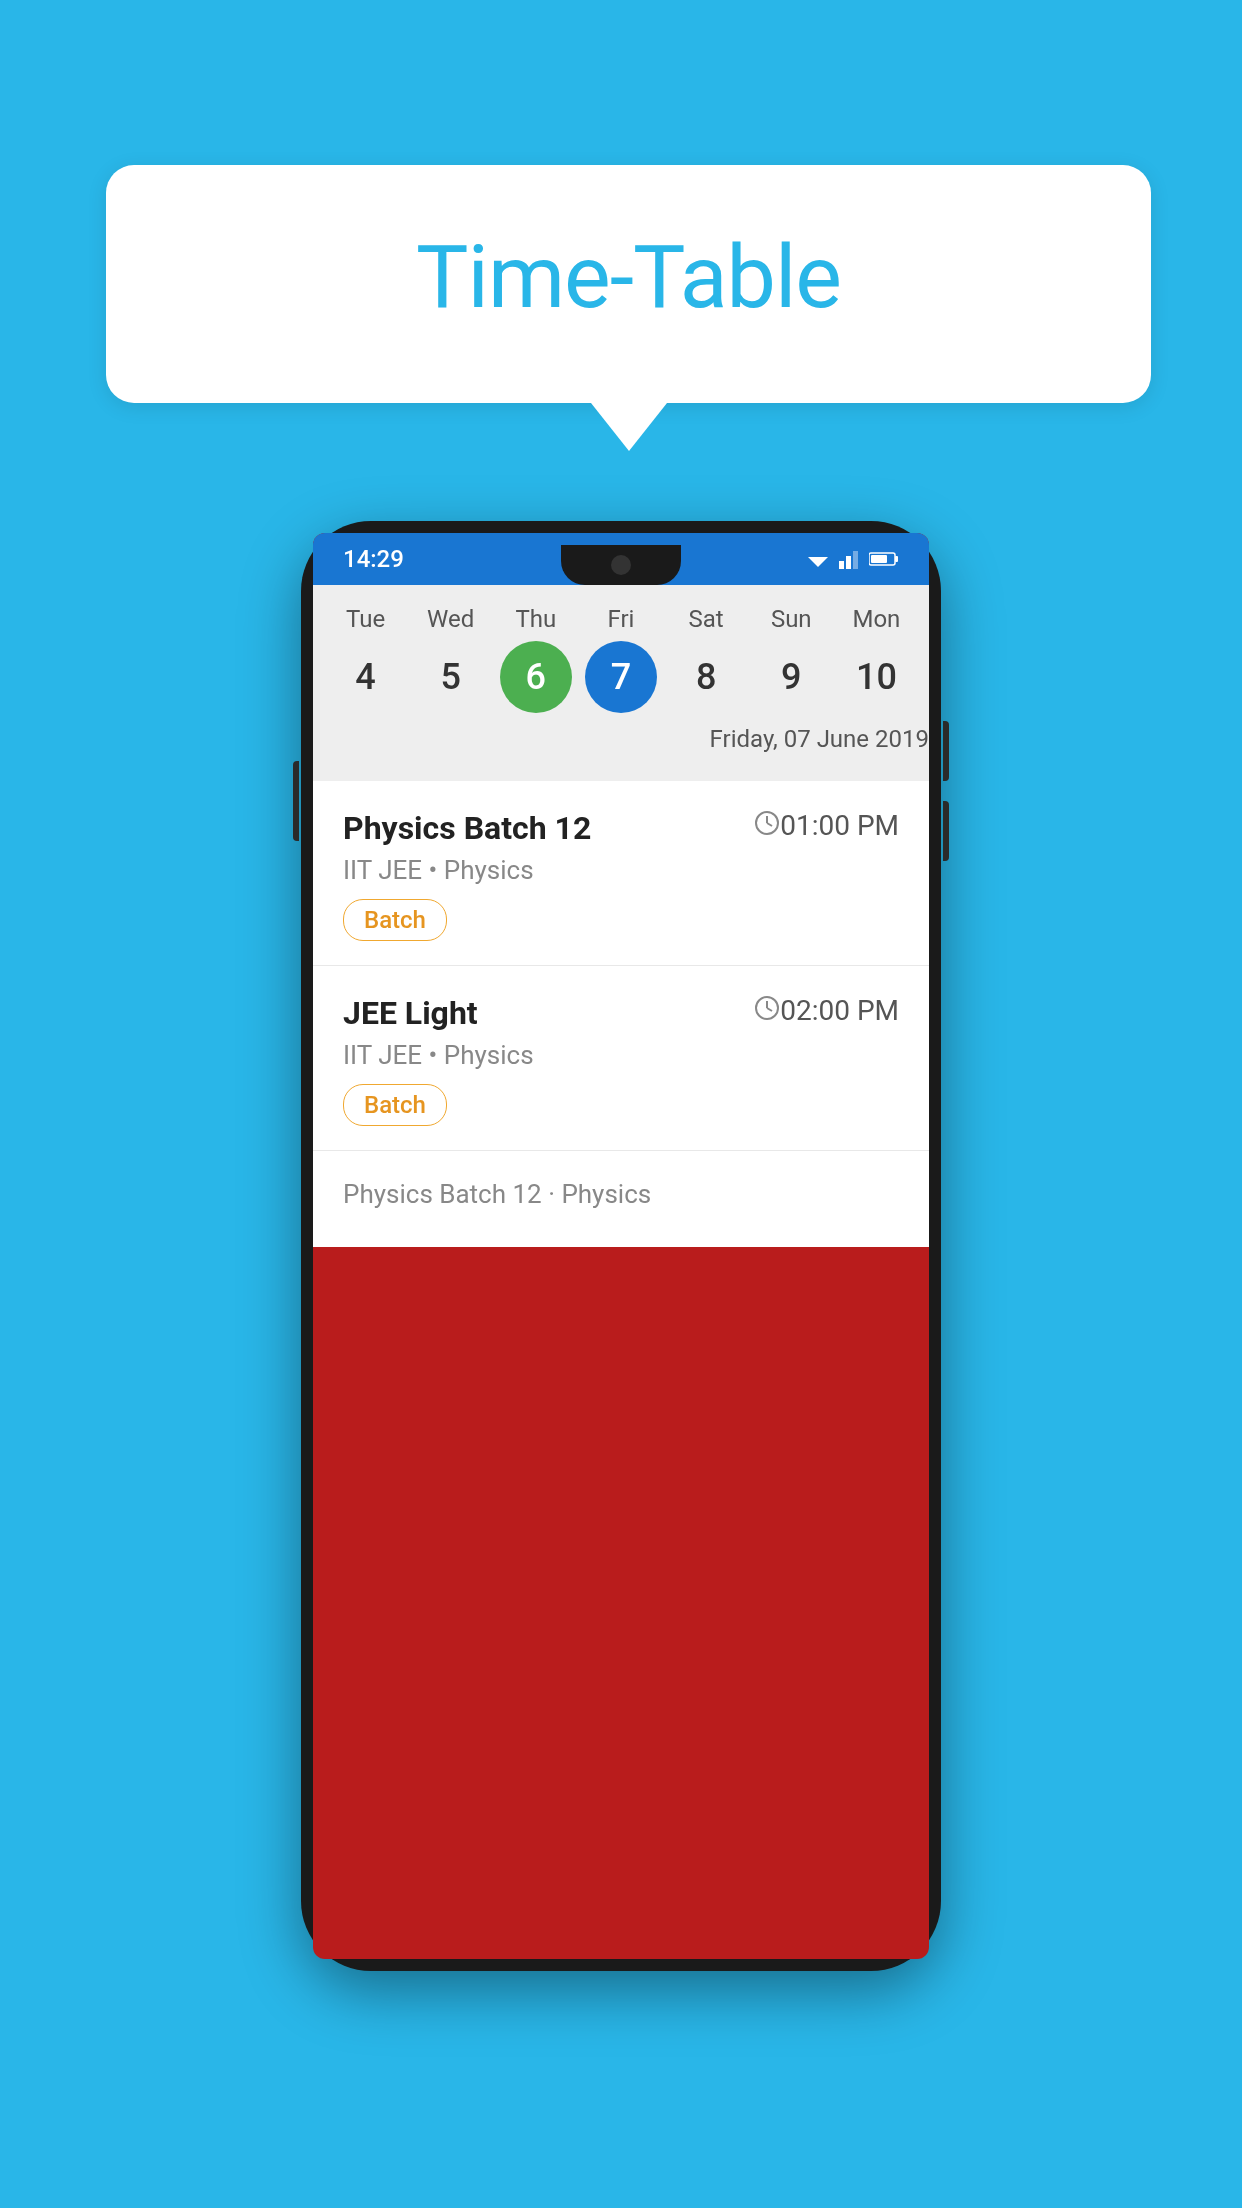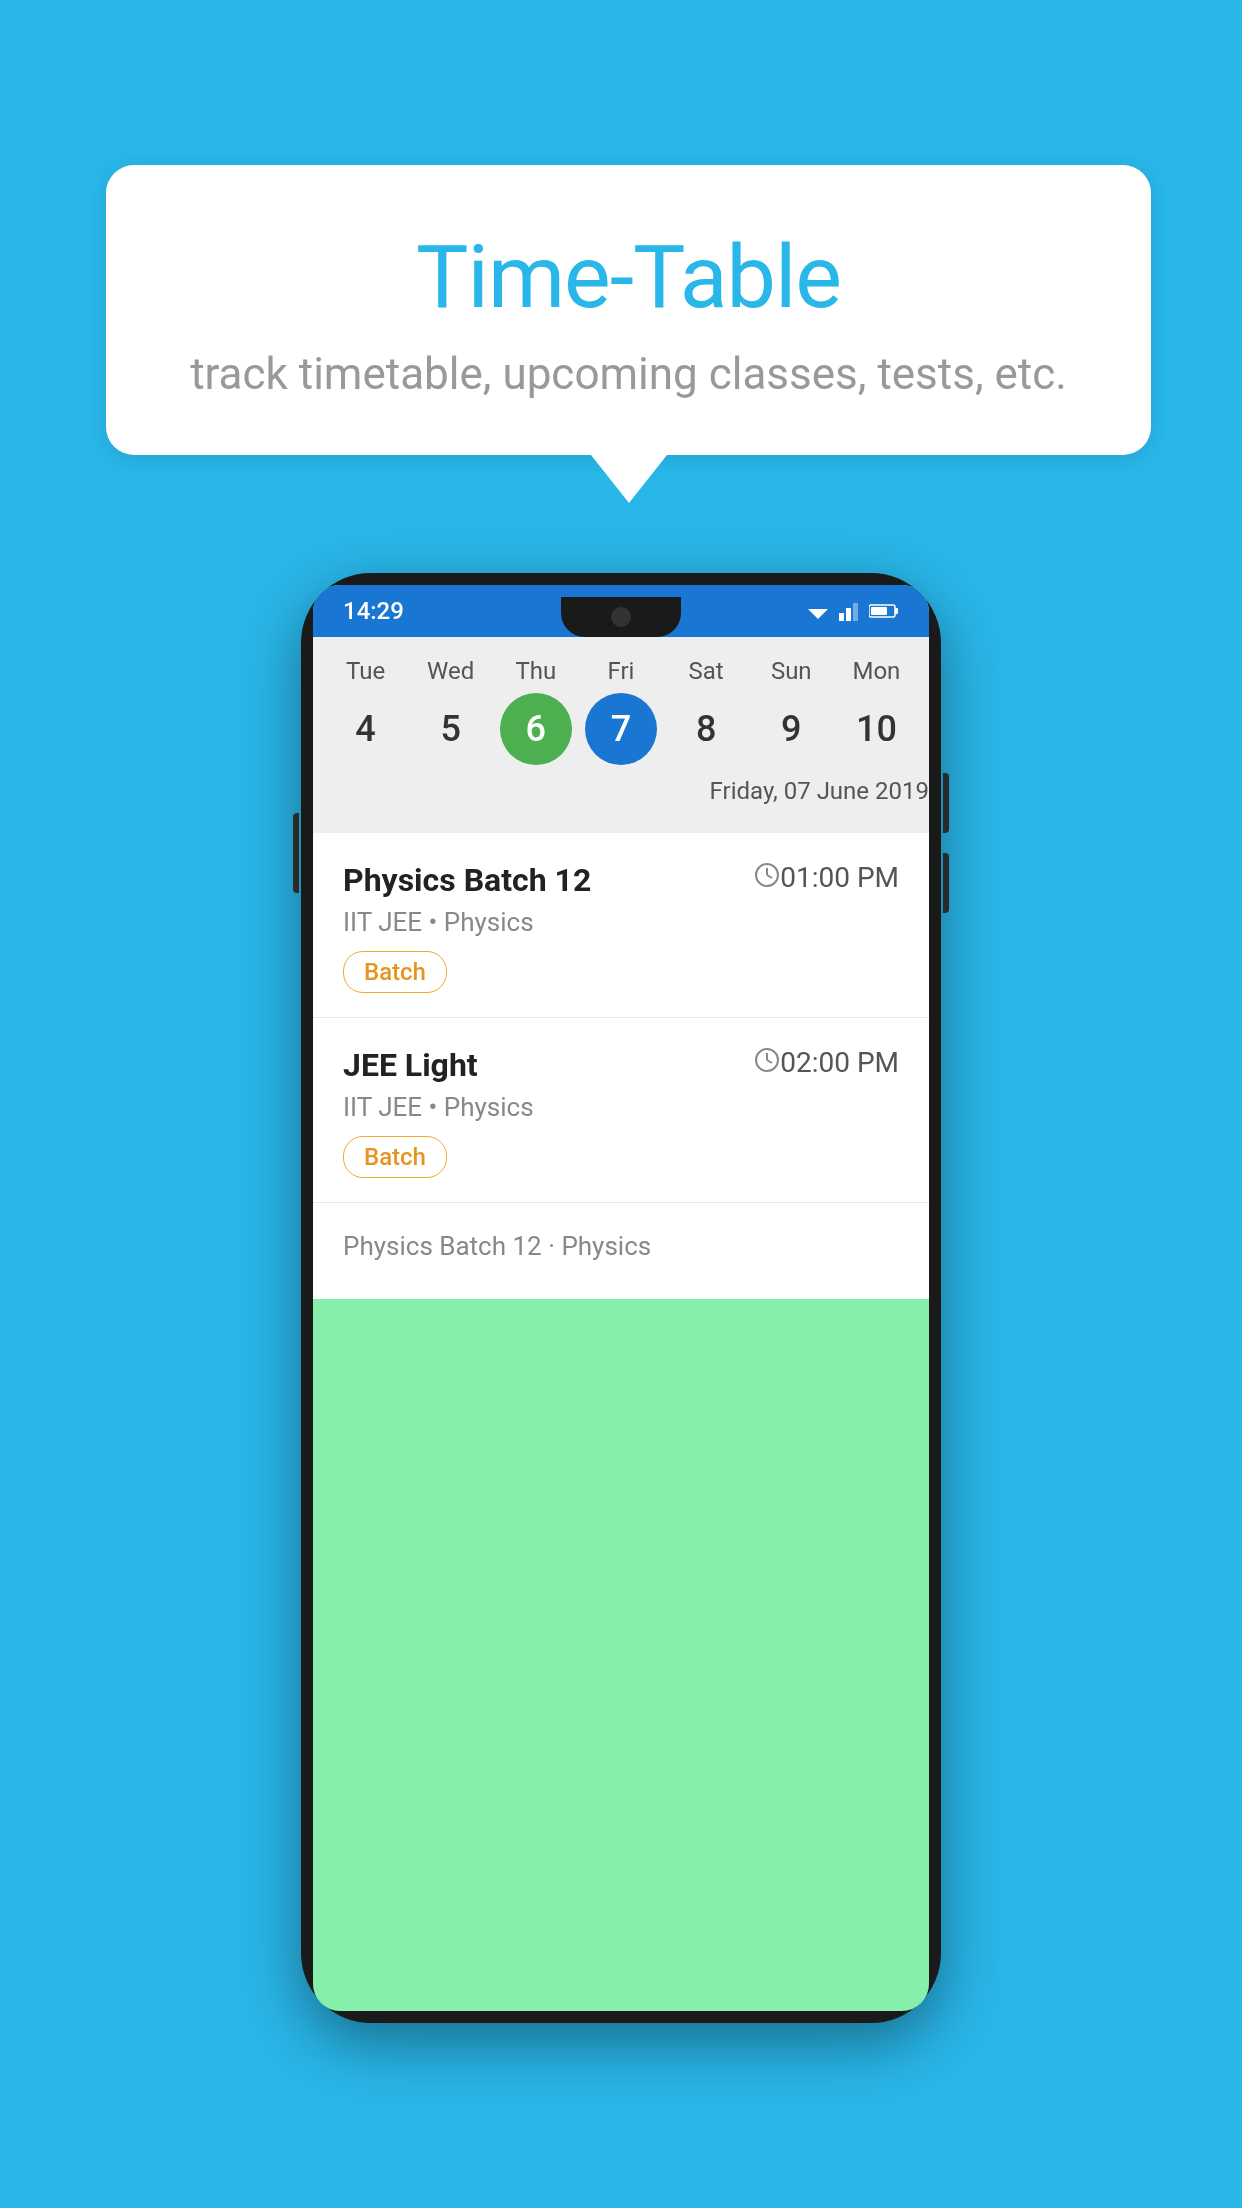--- a/index.html
+++ b/index.html
@@ -76,22 +76,22 @@
       height: 1450px;
       background: #1a1a1a;
       border-radius: 70px;
       padding: 12px;
       box-shadow: 0 20px 60px rgba(0,0,0,0.4);
     }
 
     .phone-inner {
       width: 100%;
       height: 100%;
-      background: #86efac;
-      border-radius: 27px;
+      background: #b91c1c;
+      border-radius: 12px;
       overflow: hidden;
       position: relative;
     }
 
     
     .status-bar {
       background: #1976D2;
       height: 52px;
       display: flex;
       align-items: center;
@@ -308,21 +308,20 @@
       top: 240px;
       height: 80px;
     }
   </style>
 </head>
 <body>
 
 <div class="speech-bubble-wrapper">
   <div class="speech-bubble">
     <div class="speech-bubble-title">Time-Table</div>
-    <div class="speech-bubble-subtitle">track timetable, upcoming classes, tests, etc.</div>
   </div>
   <div class="speech-bubble-pointer"></div>
 </div>
 
 <div class="phone-wrapper">
   <div class="phone-outer">
 
     <div class="phone-side-btn-left power"></div>
     <div class="phone-side-btn vol-up"></div>
     <div class="phone-side-btn vol-down"></div>

